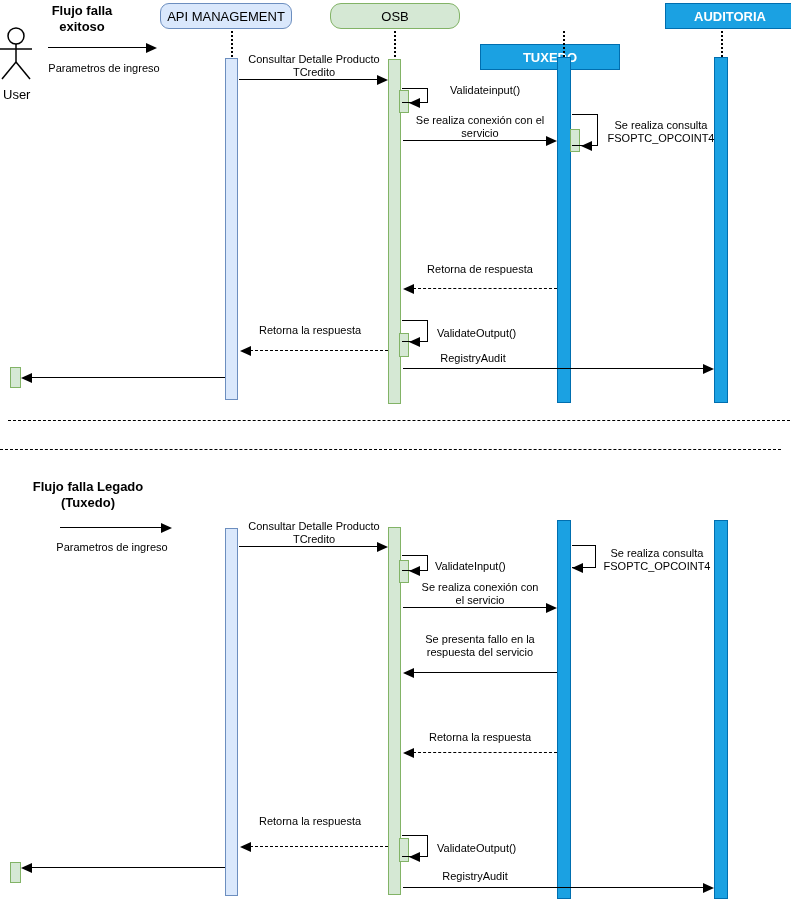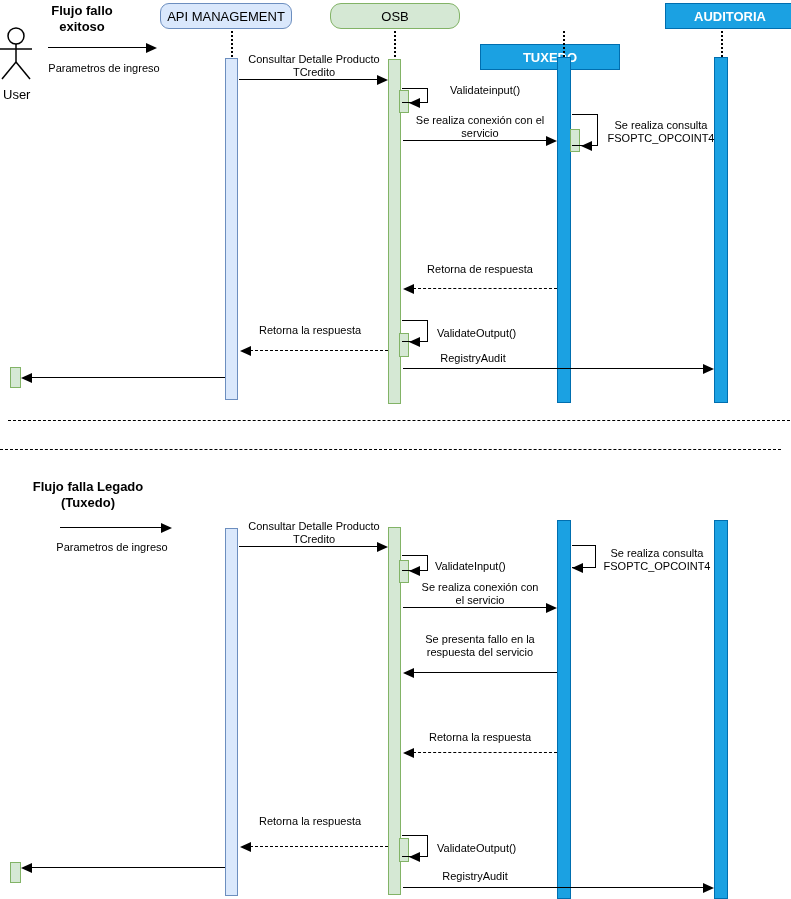--- a/index.html
+++ b/index.html
@@ -47,21 +47,21 @@
     </div>
   <div class="hdr blue" style="left:665px;top:3px;width:130px;">
       <span>AUDITORIA</span>
     </div>
 
   <div class="vdots" style="left:231px;top:31px;height:26px;"></div>
   <div class="vdots" style="left:394px;top:31px;height:26px;"></div>
   <div class="vdots" style="left:563px;top:31px;height:26px;"></div>
   <div class="vdots" style="left:721px;top:31px;height:26px;"></div>
 
-  <div class="title" style="left:82px;top:3px;">Flujo fallo
+  <div class="title" style="left:82px;top:3px;">Flujo falla
 exitoso</div>
   <svg style="position:absolute;left:0;top:26px;" width="40" height="56" viewBox="0 0 40 56">
     <circle cx="16" cy="10" r="8" fill="none" stroke="#000" stroke-width="1.5"></circle>
     <line x1="16" y1="18" x2="16" y2="36" stroke="#000" stroke-width="1.5"></line>
     <line x1="0" y1="23" x2="32" y2="23" stroke="#000" stroke-width="1.5"></line>
     <line x1="16" y1="36" x2="2" y2="53" stroke="#000" stroke-width="1.5"></line>
     <line x1="16" y1="36" x2="30" y2="53" stroke="#000" stroke-width="1.5"></line>
   </svg>
   <div class="plain" style="left:3px;top:87px;">User</div>
   <div class="line" style="left:48px;top:47px;width:100px;"></div>

